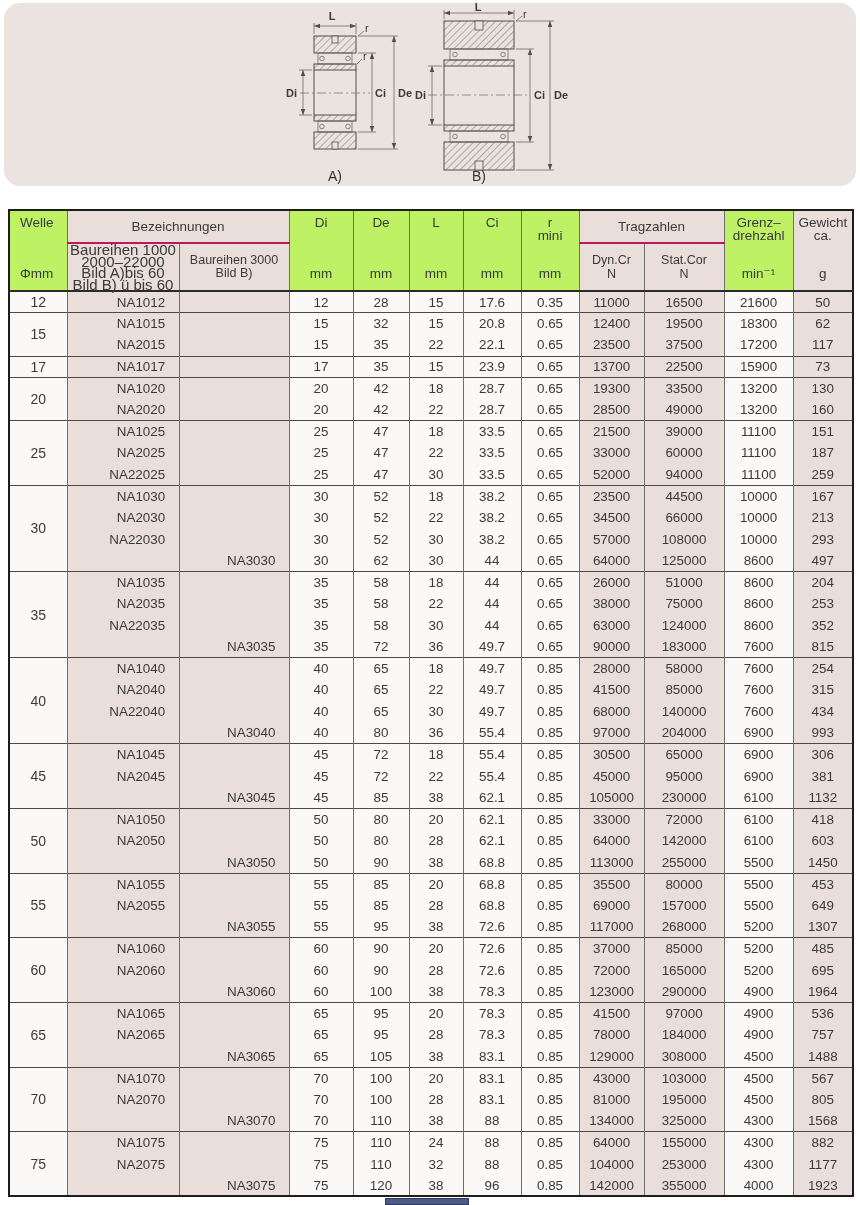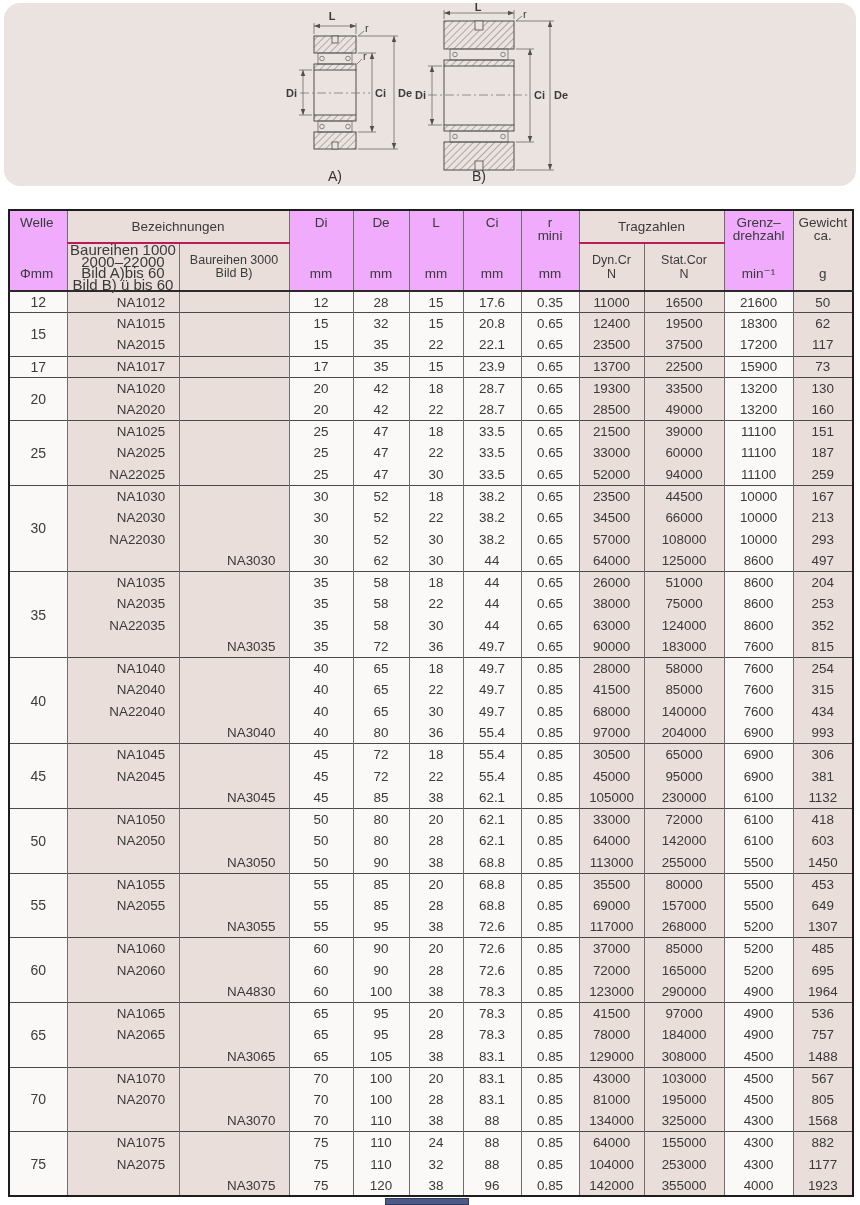--- a/index.html
+++ b/index.html
@@ -37,21 +37,21 @@
     border:2px solid #1d1d1d;
   }
   table.spec th, table.spec td {
     border-left:1px solid #6e6e6e;
     border-right:1px solid #6e6e6e;
     font-weight:normal;
     color:#3a3a3a;
     padding:0;
   }
   .c-pink  { background:#e9ded9; }
-  .c-white { background:#f0abfc; }
+  .c-white { background:#bef264; }
 
   thead { border-bottom:2px solid #2a2a2a; }
   thead tr.h1 th { height:33px; }
   thead tr.h2 th { height:47px; }
   th.grp { border-bottom:2px solid #be185d; font-size:13.5px; text-align:center; vertical-align:middle; }
   th.span2 { vertical-align:top; }
 
   .vstack {
     display:flex; flex-direction:column; justify-content:space-between;
     height:76px; padding:5px 2px 6px 2px; text-align:center; font-size:13.5px;
@@ -880,21 +880,21 @@
         <td class="c-pink">72000</td>
         <td class="c-pink">165000</td>
         <td>5200</td>
         <td class="c-pink">695</td>
       </tr>
       <tr>
         <td class="c-pink"></td>
         <td class="c-pink">
           <span class="bez-wrap">
             <span>NA</span>
-            <span>4830</span>
+            <span>3060</span>
           </span>
         </td>
         <td>60</td>
         <td>100</td>
         <td>38</td>
         <td>78.3</td>
         <td>0.85</td>
         <td class="c-pink">123000</td>
         <td class="c-pink">290000</td>
         <td>4900</td>

